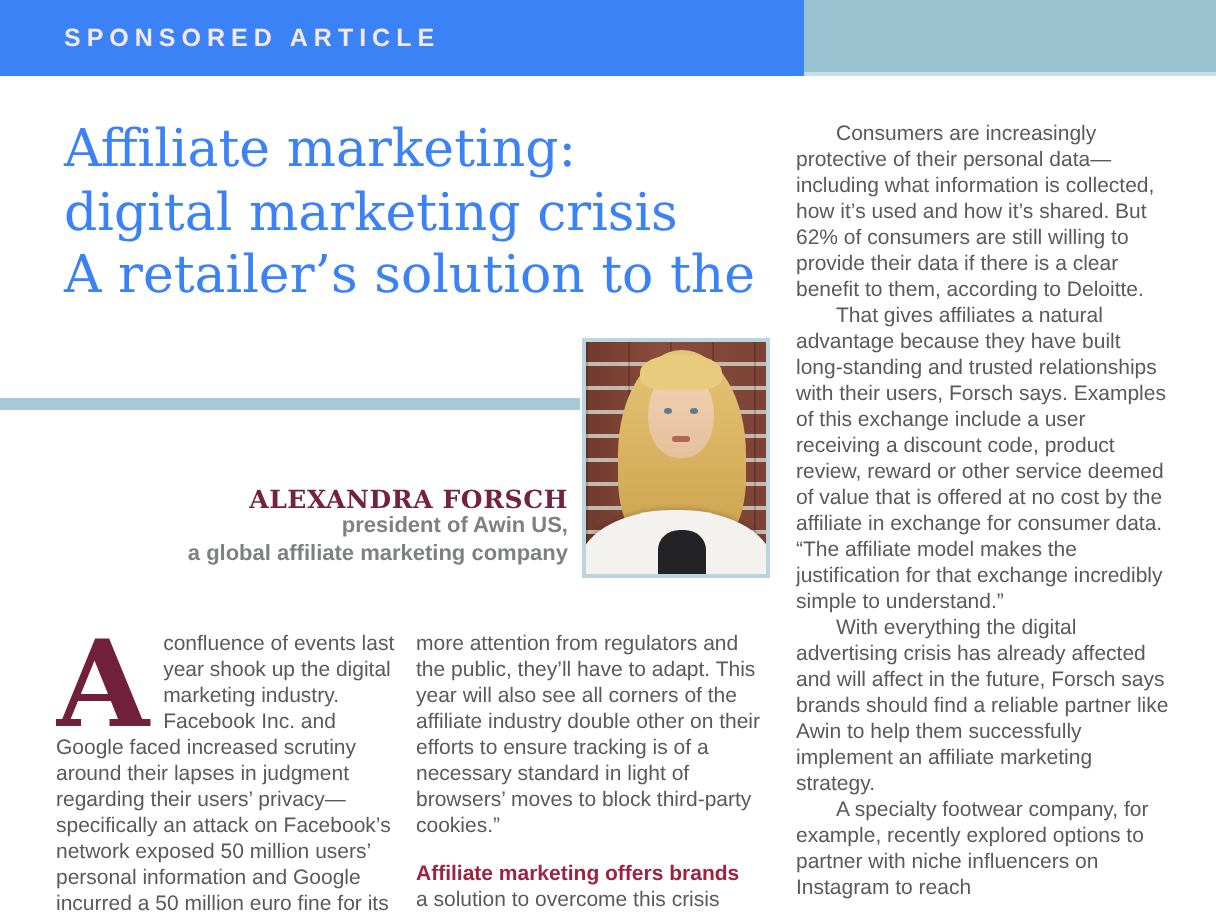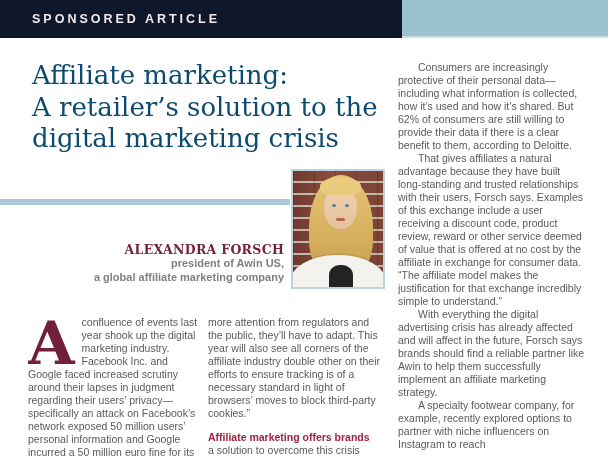--- a/index.html
+++ b/index.html
@@ -6,36 +6,36 @@
   html,body { background:#ffffff; }
   body {
     width:608px; height:456px; position:relative; overflow:hidden;
     font-family:"Liberation Sans", sans-serif;
   }
   .page { position:absolute; inset:0; background:#ffffff; }
 
   
   .topbar {
     position:absolute; left:0; top:0; width:402px; height:38px;
-    background:#0f172a; display:flex; align-items:center;
+    background:#3b82f6; display:flex; align-items:center;
   }
   .topbar-label {
     margin-left:32px; color:#f3e9ec; font-size:12.5px; font-weight:600;
     letter-spacing:3px;
   }
   .corner-block {
     position:absolute; left:402px; top:0; width:206px; height:38px;
     background:#9ac2d1; border-bottom:2px solid #c9dfe8;
   }
 
   
   .title {
     position:absolute; left:32px; top:60px; width:370px;
     font-family:"DejaVu Serif", serif; font-weight:500;
-    color:#0c4a6e; font-size:26px; line-height:31.5px;
+    color:#3b82f6; font-size:26px; line-height:31.5px;
   }
   .title-line { display:block; }
 
   
   .rule {
     position:absolute; left:0; top:199px; width:290px; height:6px;
     background:#a5c9d7;
   }
 
   
@@ -113,22 +113,22 @@
 
 <div class="page">
 
   <header class="topbar">
     <span class="topbar-label">SPONSORED ARTICLE</span>
   </header>
   <div class="corner-block"></div>
 
   <h1 class="title">
     <span class="title-line">Affiliate marketing:</span>
+    <span class="title-line">digital marketing crisis</span>
     <span class="title-line">A retailer’s solution to the</span>
-    <span class="title-line">digital marketing crisis</span>
   </h1>
 
   <div class="rule"></div>
 
   <figure class="photo">
     <div class="hair-back"></div>
     <div class="jacket"></div>
     <div class="dark-top"></div>
     <div class="face"></div>
     <div class="bangs"></div>

